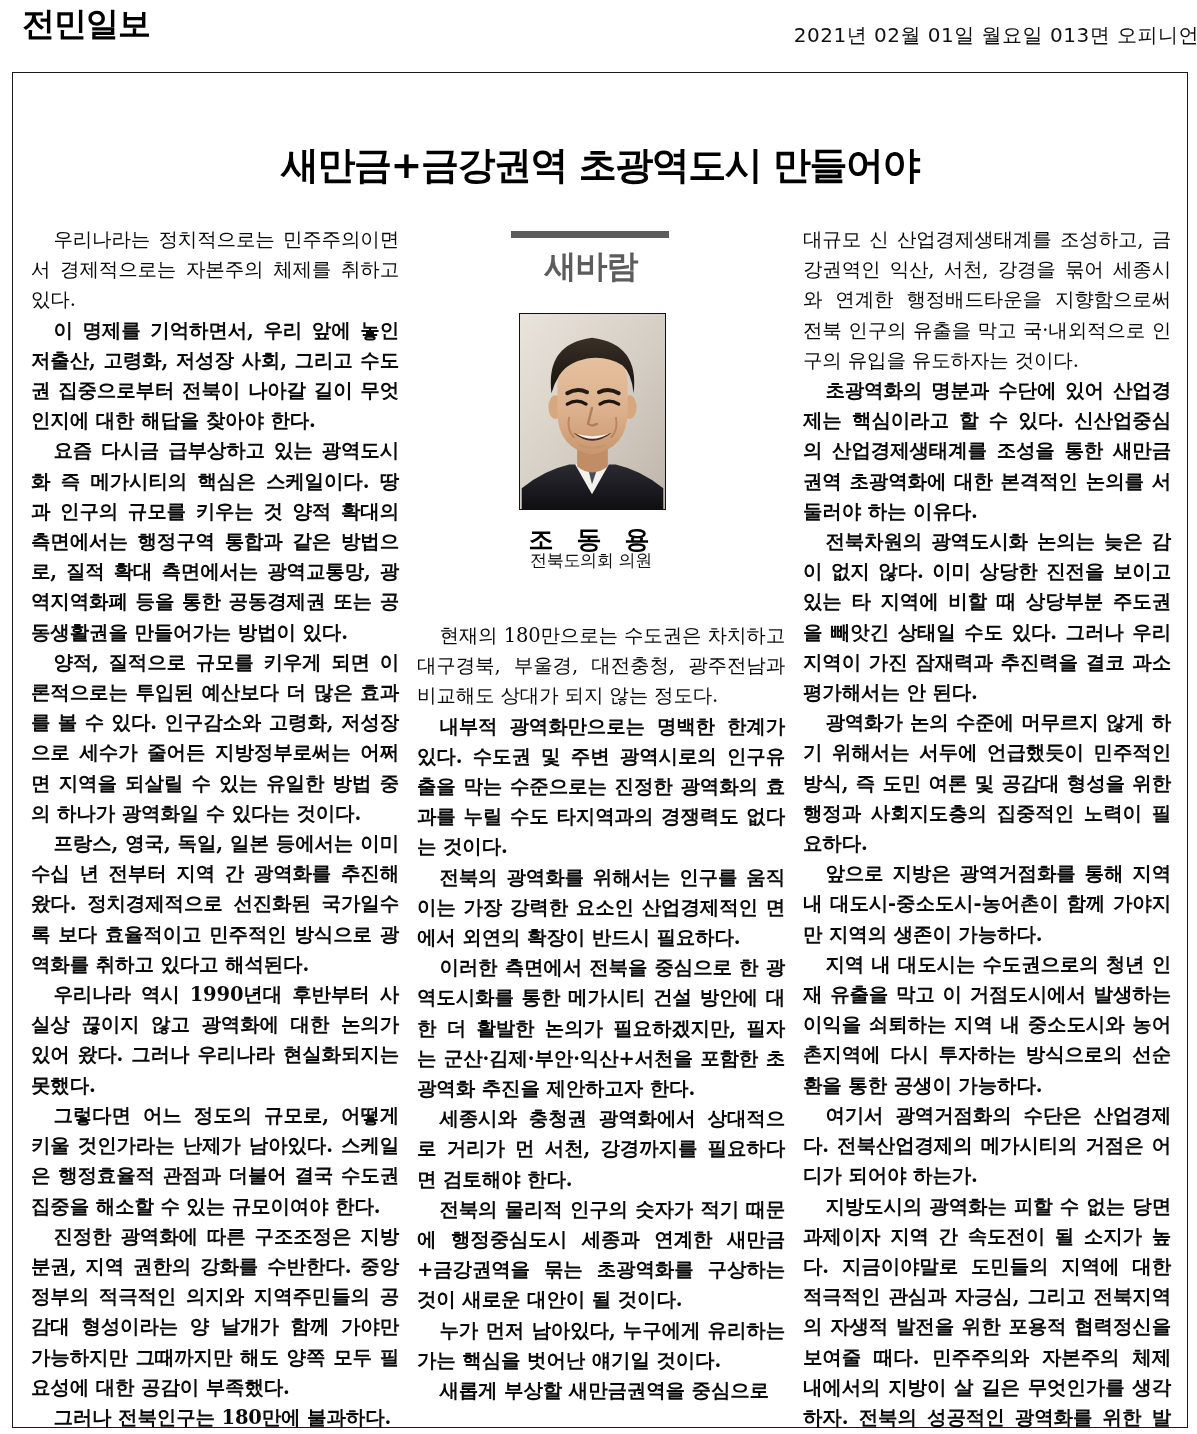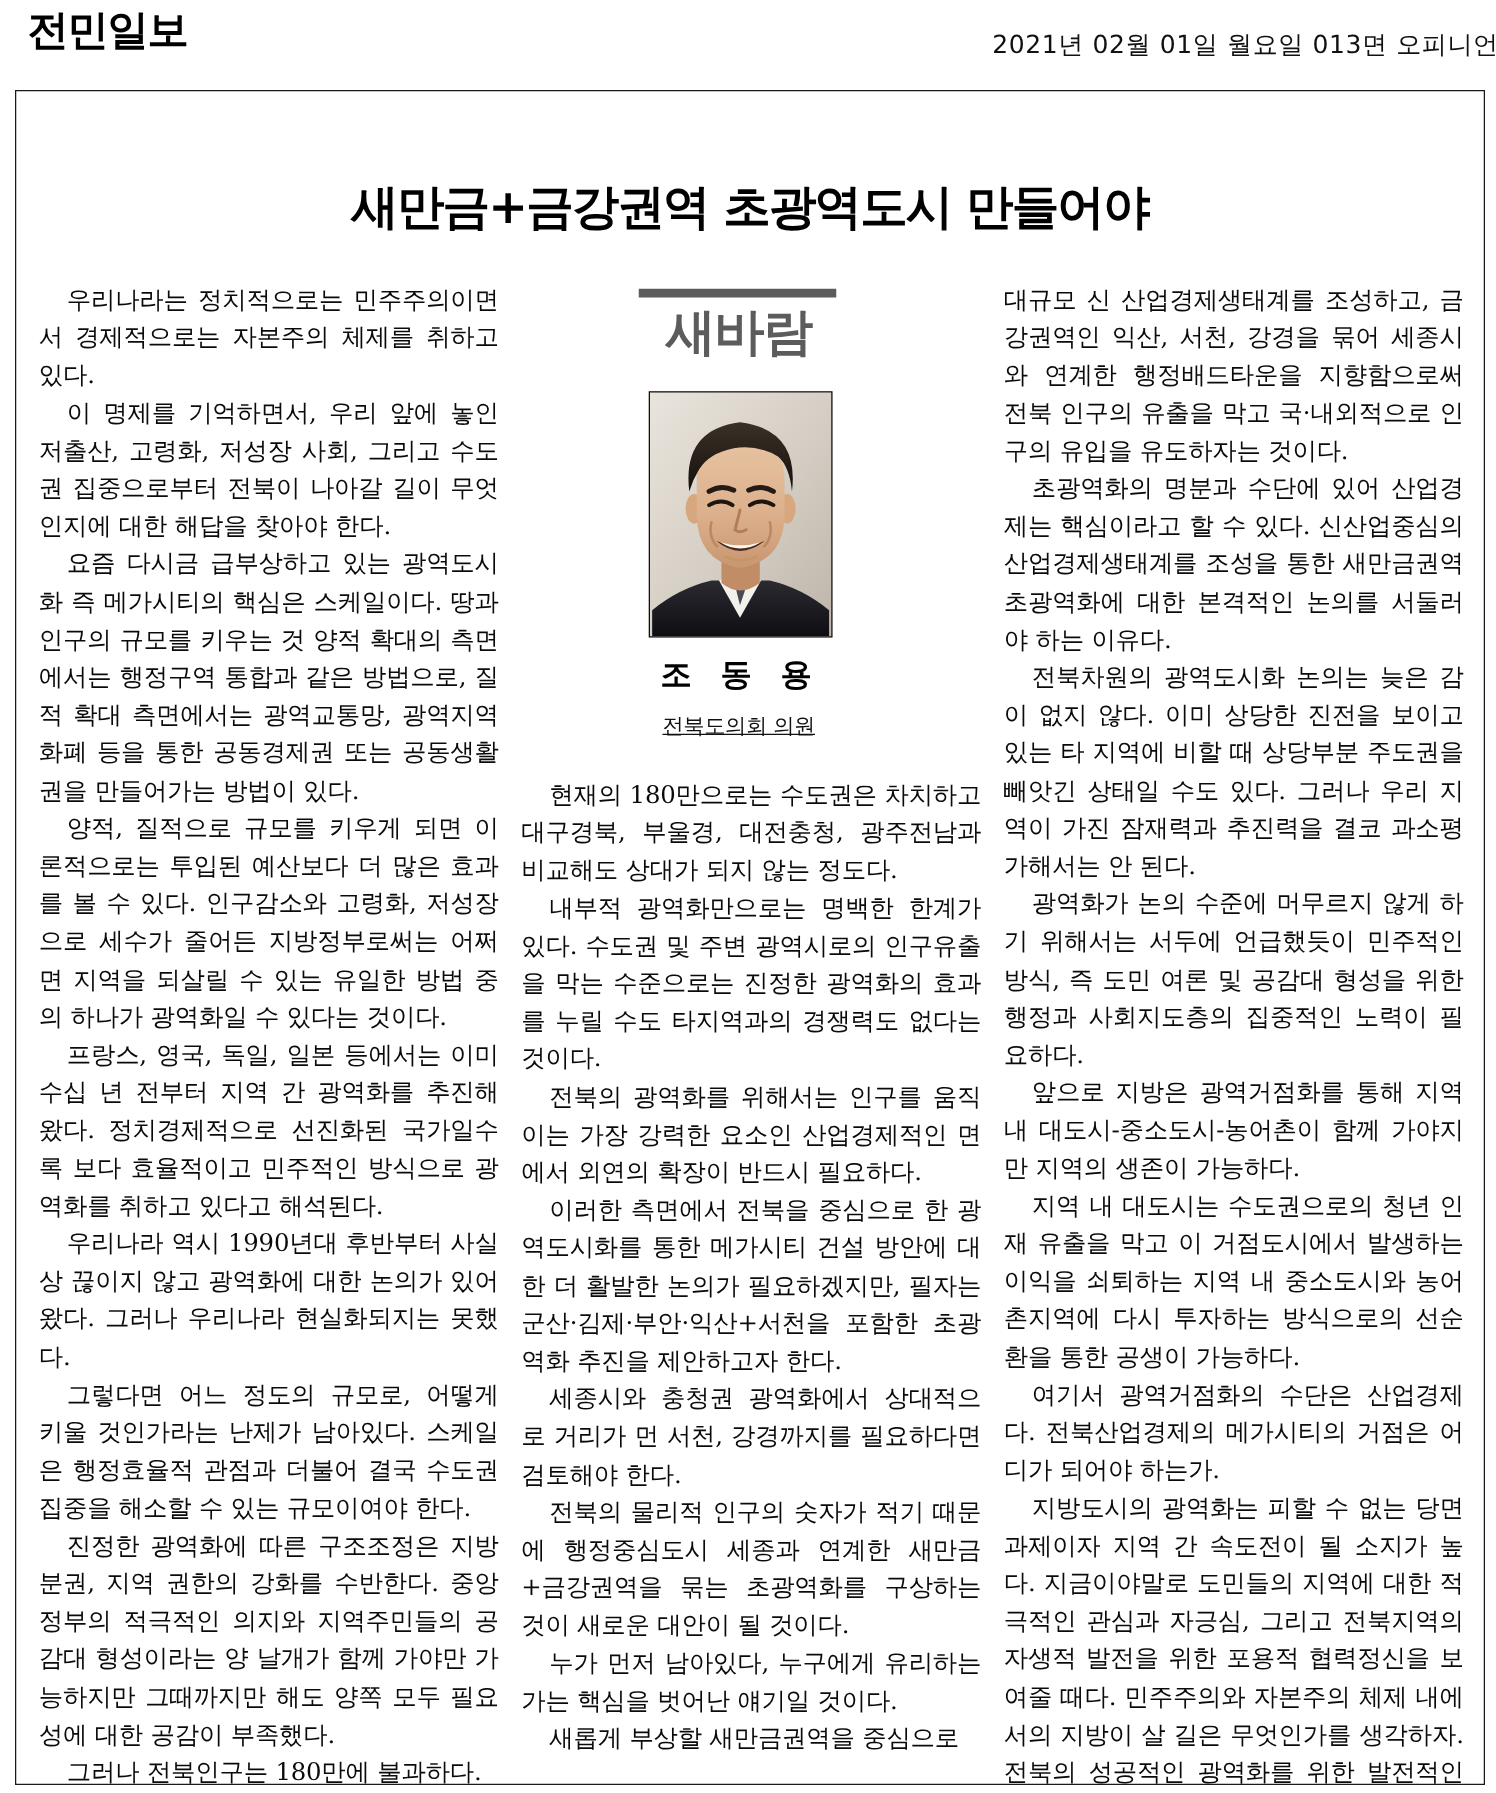--- a/index.html
+++ b/index.html
@@ -85,41 +85,41 @@
     font-size: 19.5px;
     line-height: 30.2px;
     text-align: justify;
     text-justify: inter-character;
     text-indent: 1.15em;
     margin: 0;
     word-break: break-all;
     letter-spacing: -0.15px;
     color: #0a0a0a;
   }
-  .para + .para { margin-top: 0; }
+  .para + .para { margin-top: 0; font-weight: bold; }
 
   
   .col-mid .mid-head {
     height: 396px;
     position: relative;
   }
   .kicker-rule {
     position: absolute;
     left: 94px; top: 6px;
     width: 158px; height: 7px;
     background: #5c5c5c;
   }
   .kicker-label {
     position: absolute;
     left: 0; top: 18px;
     width: 348px;
     text-align: center;
     font-family: "DejaVu Sans", "Liberation Sans", sans-serif;
     font-weight: bold;
-    font-size: 40px;
+    font-size: 32px;
     line-height: 46px;
     letter-spacing: -1px;
     color: #5c5c5c;
   }
   .author-photo {
     position: absolute;
     left: 102px; top: 88px;
     width: 147px; height: 197px;
     border: 1.5px solid #111;
     overflow: hidden;
@@ -132,28 +132,27 @@
     width: 348px;
     text-align: center;
     font-family: Liberation Mono, monospace;
     font-weight: bold;
     font-size: 25px;
     letter-spacing: 4px;
     color: #000;
   }
   .author-title {
     position: absolute;
-    left: 0; top: 344px;
+    left: 0; top: 324px;
     width: 348px;
     text-align: center;
     font-family: "DejaVu Sans", "Liberation Sans", sans-serif;
     font-size: 17px;
     letter-spacing: -0.3px;
     color: #111;
-    text-decoration: underline;
   }
 </style>
 </head>
 <body>
 
 <div class="masthead">
   <div class="masthead-title">전민일보</div>
   <div class="masthead-dateline">2021년  02월  01일  월요일  013면  오피니언</div>
 </div>
 

